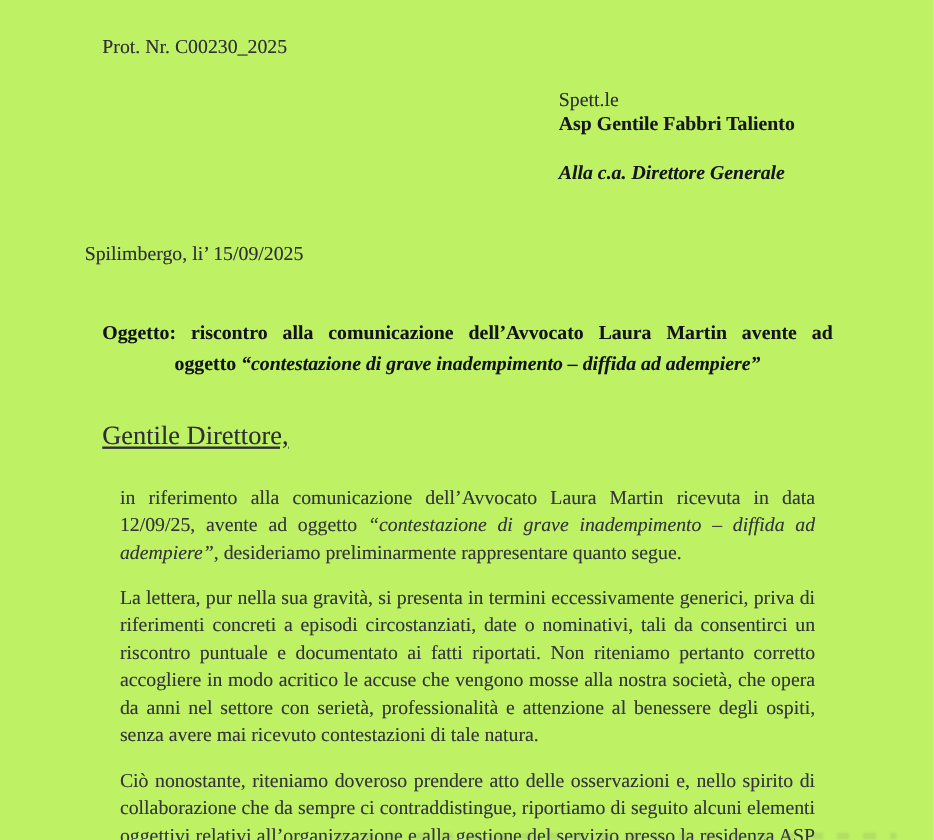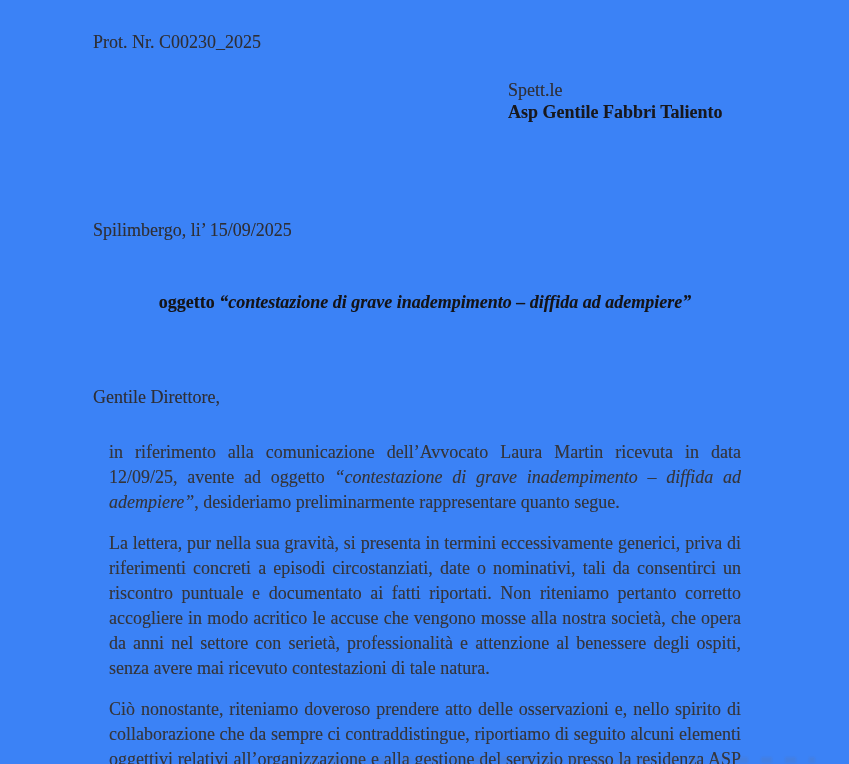--- a/index.html
+++ b/index.html
@@ -4,21 +4,21 @@
 <style>
   html, body {
     margin: 0;
     padding: 0;
     background: #ffffff;
   }
   .page {
     position: relative;
     width: 849px;
     height: 764px;
-    background: #3b82f6;
+    background: #bef264;
     overflow: hidden;
     font-family: "Liberation Serif", "DejaVu Serif", serif;
     color: #34353b;
     text-shadow: 0 0 0.6px rgba(60,60,70,0.45);
   }
   .abs { position: absolute; }
   .prot {
     left: 93px; top: 31px;
     font-size: 18px; line-height: 22px;
     color: #2e2f36;
@@ -32,41 +32,42 @@
     font-weight: bold;
     color: #17181e;
   }
   .recipient-attn {
     margin-top: 23px;
     font-weight: bold;
     font-style: italic;
     color: #15161c;
   }
   .dateline {
-    left: 93px; top: 219px;
+    left: 77px; top: 219px;
     font-size: 18px; line-height: 22px;
     color: #2e2f36;
   }
   .subject {
     left: 93px; top: 288px;
     width: 664px;
     font-size: 18px; line-height: 28px;
     font-weight: bold;
     color: #131419;
   }
   .subject-line1 {
     text-align: justify;
     text-align-last: justify;
   }
   .subject-line2 { text-align: center; }
   .italic { font-style: italic; }
   .greeting {
     left: 93px; top: 385px;
-    font-size: 18px; line-height: 25px;
+    font-size: 24px; line-height: 25px;
     color: #2e2f36;
+    text-decoration: underline;
   }
   .letter-body {
     left: 93px; top: 424px;
     width: 664px;
     font-size: 18px; line-height: 25px;
     text-align: justify;
     color: #34353b;
   }
   .letter-body p { margin: 16px; }
   .cutline {
@@ -82,25 +83,27 @@
 </head>
 <body>
 
 <div class="page">
 
   <div class="abs prot">Prot. Nr. C00230_2025</div>
 
   <div class="abs recipient">
     <div>Spett.le</div>
     <div class="recipient-name">Asp Gentile Fabbri Taliento</div>
+    <div class="recipient-attn">Alla c.a. Direttore Generale</div>
   </div>
 
   <div class="abs dateline">Spilimbergo, li’ 15/09/2025</div>
 
   <div class="abs subject">
+    <div class="subject-line1">Oggetto: riscontro alla comunicazione dell’Avvocato Laura Martin avente ad</div>
     <div class="subject-line2"><span>oggetto </span><span class="italic">“contestazione di grave inadempimento – diffida ad adempiere”</span></div>
   </div>
 
   <div class="abs greeting">Gentile Direttore,</div>
 
   <div class="abs letter-body">
     <p><span>in riferimento alla comunicazione dell’Avvocato Laura Martin ricevuta in data 12/09/25, avente ad oggetto </span><span class="italic">“contestazione di grave inadempimento – diffida ad adempiere”</span><span>, desideriamo preliminarmente rappresentare quanto segue.</span></p>
     <p>La lettera, pur nella sua gravità, si presenta in termini eccessivamente generici, priva di riferimenti concreti a episodi circostanziati, date o nominativi, tali da consentirci un riscontro puntuale e documentato ai fatti riportati. Non riteniamo pertanto corretto accogliere in modo acritico le accuse che vengono mosse alla nostra società, che opera da anni nel settore con serietà, professionalità e attenzione al benessere degli ospiti, senza avere mai ricevuto contestazioni di tale natura.</p>
     <p>Ciò nonostante, riteniamo doveroso prendere atto delle osservazioni e, nello spirito di collaborazione che da sempre ci contraddistingue, riportiamo di seguito alcuni elementi oggettivi relativi all’organizzazione e alla gestione del servizio presso la residenza ASP Virginia Fabbri Taliento di Cordenons.</p>
   </div>

